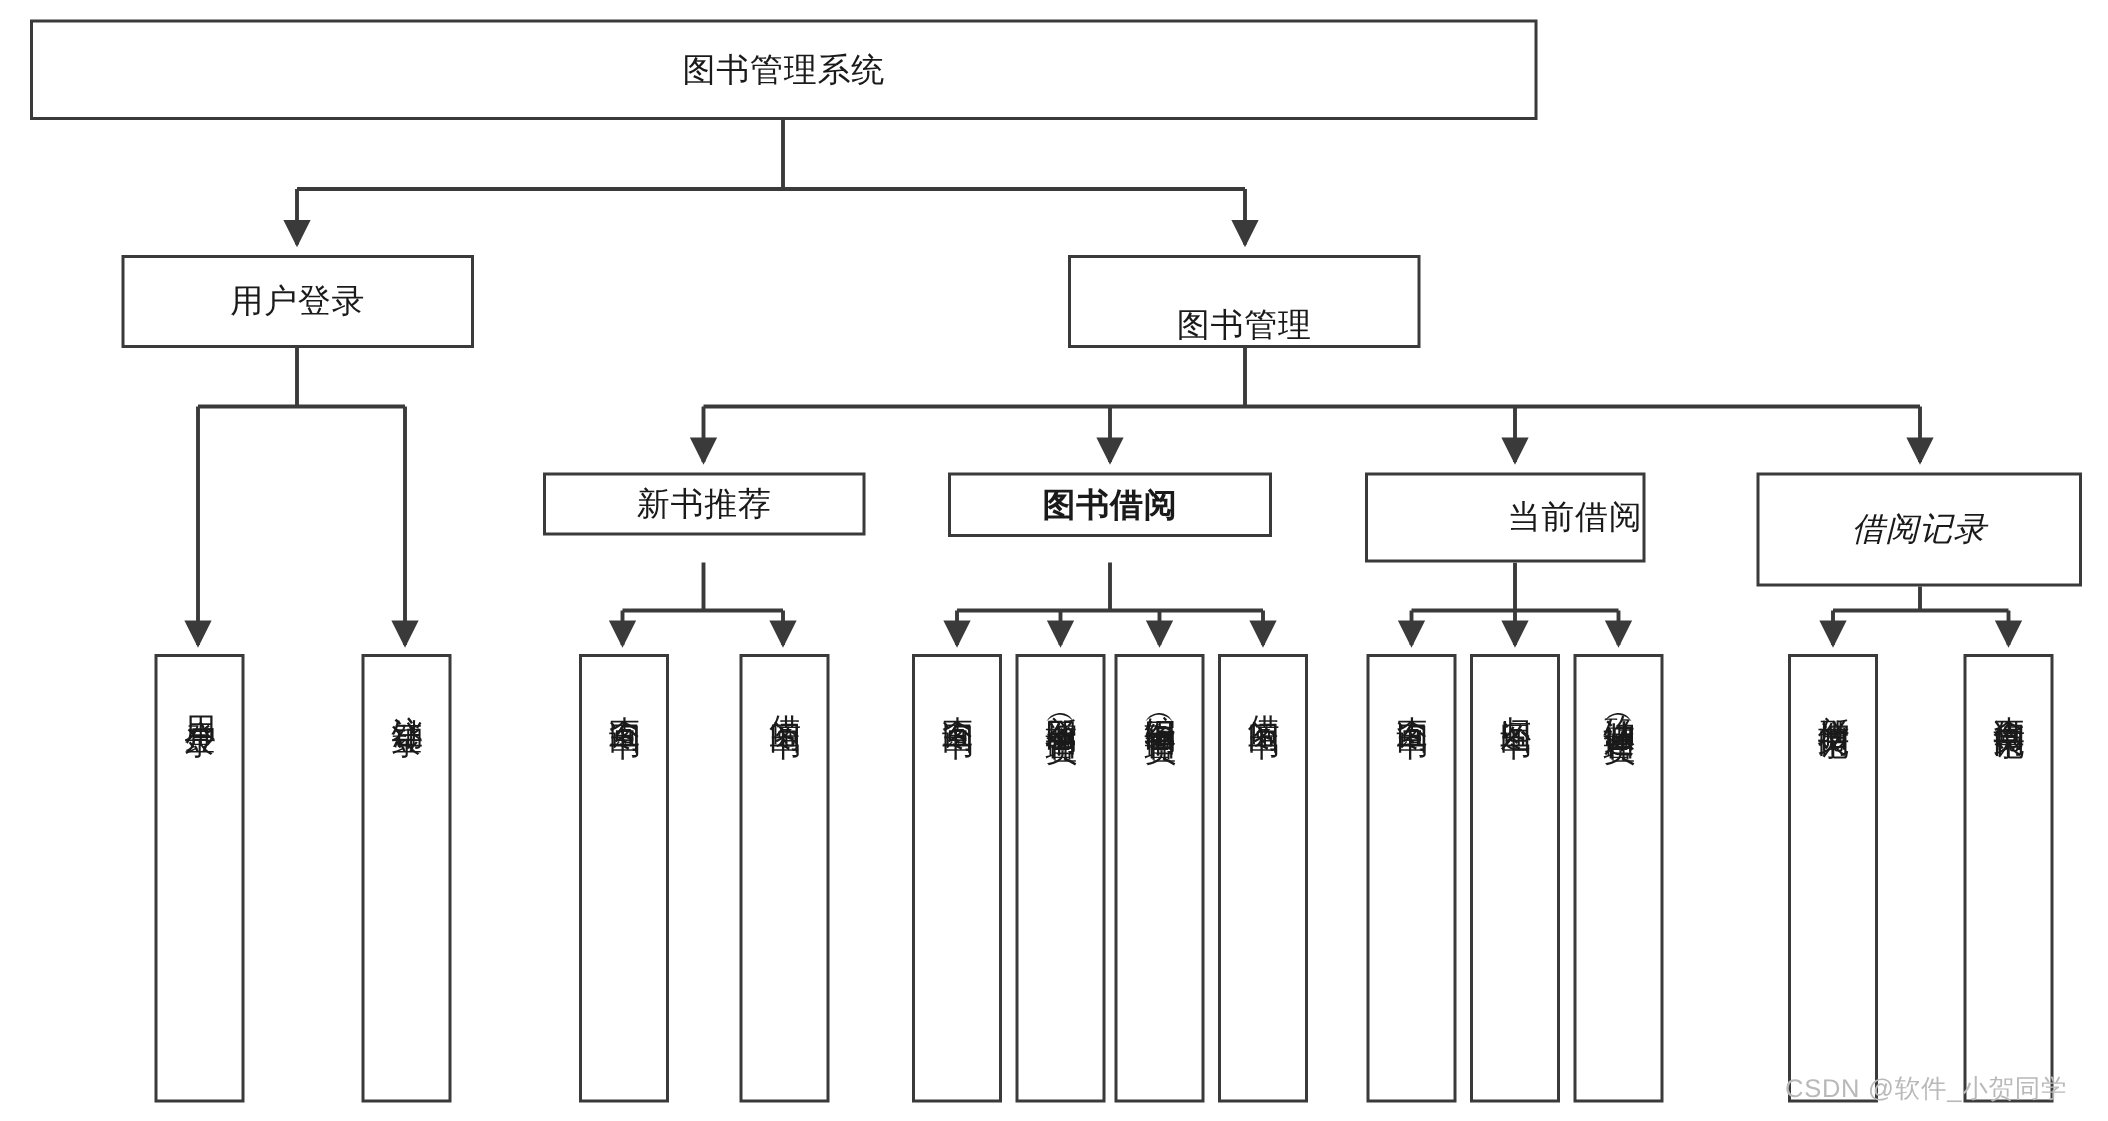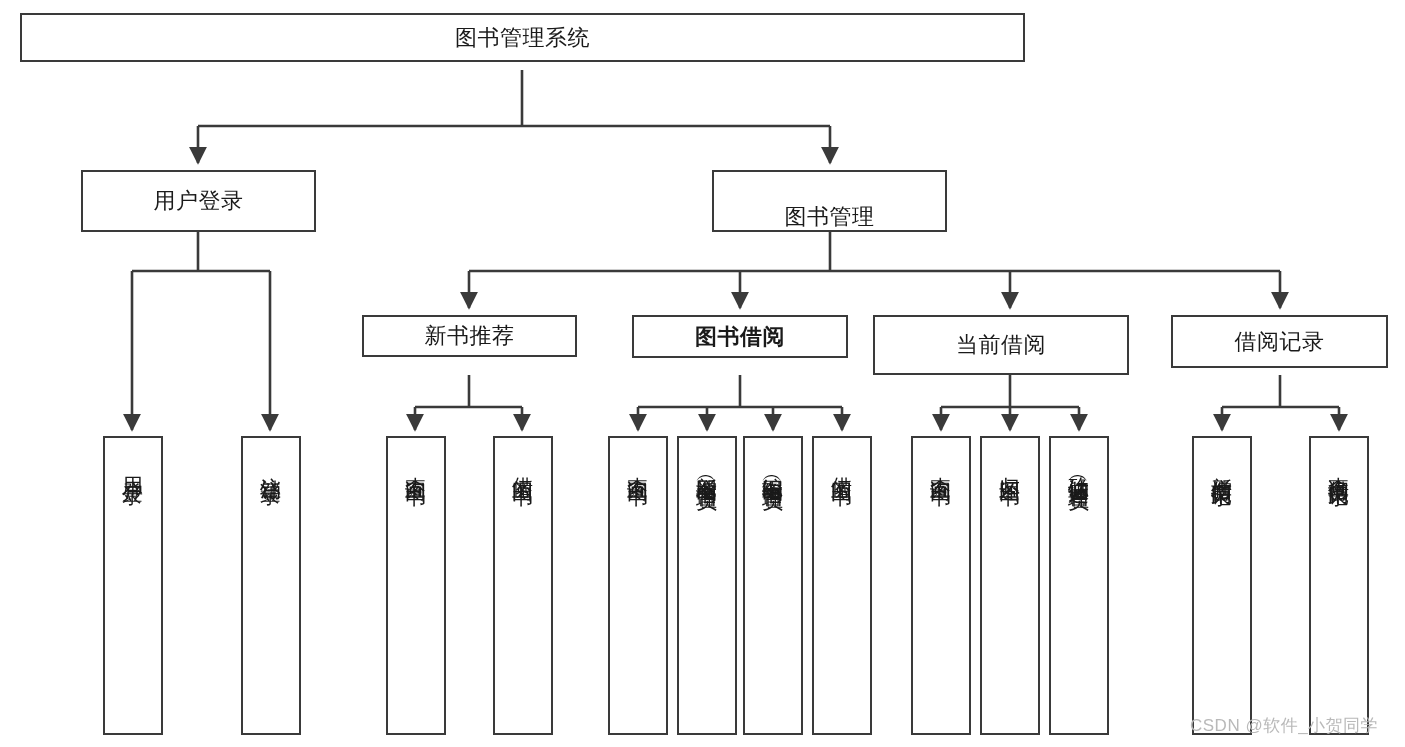--- a/index.html
+++ b/index.html
@@ -128,41 +128,41 @@
       <path d="M 1010 407 L 1010 430" marker-end="url(#arrow)"></path>
       <path d="M 1079 407 L 1079 430" marker-end="url(#arrow)"></path>
 
       <path d="M 1280 375 L 1280 407"></path>
       <path d="M 1222 407 L 1339 407"></path>
       <path d="M 1222 407 L 1222 430" marker-end="url(#arrow)"></path>
       <path d="M 1339 407 L 1339 430" marker-end="url(#arrow)"></path>
     </g>
   </svg>
 
-  <div class="node horiz root" style="left:20px; top:13px; width:1005px; height:49px;">
+  <div class="node horiz root" style="left:20px; top:13px; width:1005px; height:67px;">
     <span class="label">图书管理系统</span>
   </div>
 
   <div class="node horiz" style="left:81px; top:170px; width:235px; height:62px;">
     <span class="label">用户登录</span>
   </div>
   <div class="node horiz" style="left:712px; top:170px; width:235px; height:62px;align-items:flex-end;">
     <span class="label">图书管理</span>
   </div>
 
   <div class="node horiz" style="left:362px; top:315px; width:215px; height:42px;">
     <span class="label">新书推荐</span>
   </div>
   <div class="node horiz" style="left:632px; top:315px; width:216px; height:43px;font-weight:bold;">
     <span class="label">图书借阅</span>
   </div>
-  <div class="node horiz" style="left:873px; top:315px; width:256px; height:60px;">
+  <div class="node horiz" style="left:910px; top:315px; width:187px; height:60px;justify-content:flex-end;">
     <span class="label">当前借阅</span>
   </div>
-  <div class="node horiz" style="left:1171px; top:315px; width:217px; height:53px;">
+  <div class="node horiz" style="left:1171px; top:315px; width:217px; height:76px;font-style:italic;">
     <span class="label">借阅记录</span>
   </div>
 
   <div class="node vert" style="left:103px; top:436px; width:60px; height:299px;">
     <span class="label">用户登录</span>
   </div>
   <div class="node vert" style="left:241px; top:436px; width:60px; height:299px;">
     <span class="label">注销登录</span>
   </div>
 

